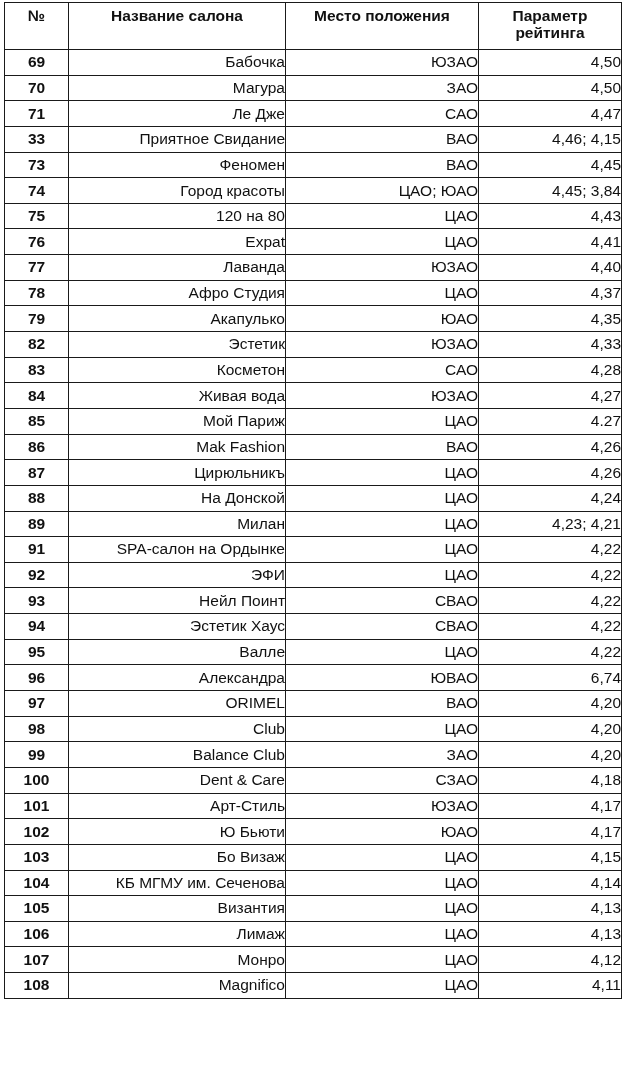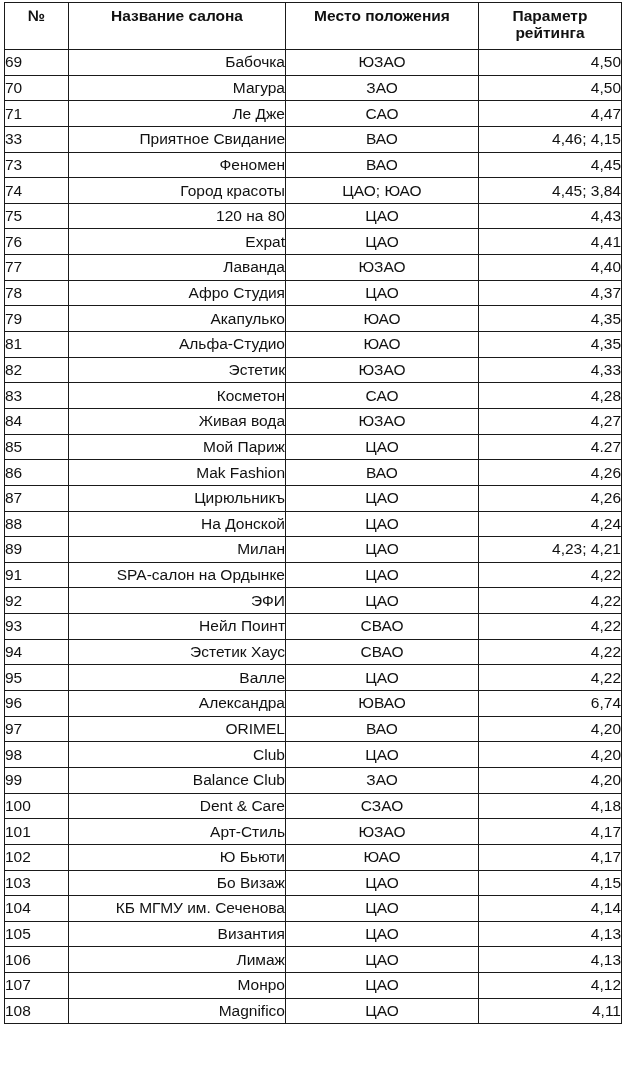--- a/index.html
+++ b/index.html
@@ -45,23 +45,23 @@
     table.rating th.h-rate {
       white-space: normal;
       margin-left: 44px;
     }
     table.rating td {
       height: 24.65px;
       font-size: 15.5px;
       line-height: 18px;
       vertical-align: middle;
     }
-    td.num { text-align: left; }
+    td.num { text-align: center; font-weight: bold; }
     td.name { text-align: right; padding-left: 6px; }
-    td.loc { text-align: center; }
+    td.loc { text-align: right; }
     td.rate { text-align: right; }
   </style>
 </head>
 <body>
 
 <table class="rating">
   <colgroup>
     <col class="c-num">
     <col class="c-name">
     <col class="c-loc">
@@ -136,26 +136,20 @@
         <td class="loc">ЦАО</td>
         <td class="rate">4,37</td>
       </tr>
       <tr>
         <td class="num">79</td>
         <td class="name">Акапулько</td>
         <td class="loc">ЮАО</td>
         <td class="rate">4,35</td>
       </tr>
       <tr>
-        <td class="num">81</td>
-        <td class="name">Альфа-Студио</td>
-        <td class="loc">ЮАО</td>
-        <td class="rate">4,35</td>
-      </tr>
-      <tr>
         <td class="num">82</td>
         <td class="name">Эстетик</td>
         <td class="loc">ЮЗАО</td>
         <td class="rate">4,33</td>
       </tr>
       <tr>
         <td class="num">83</td>
         <td class="name">Косметон</td>
         <td class="loc">САО</td>
         <td class="rate">4,28</td>

